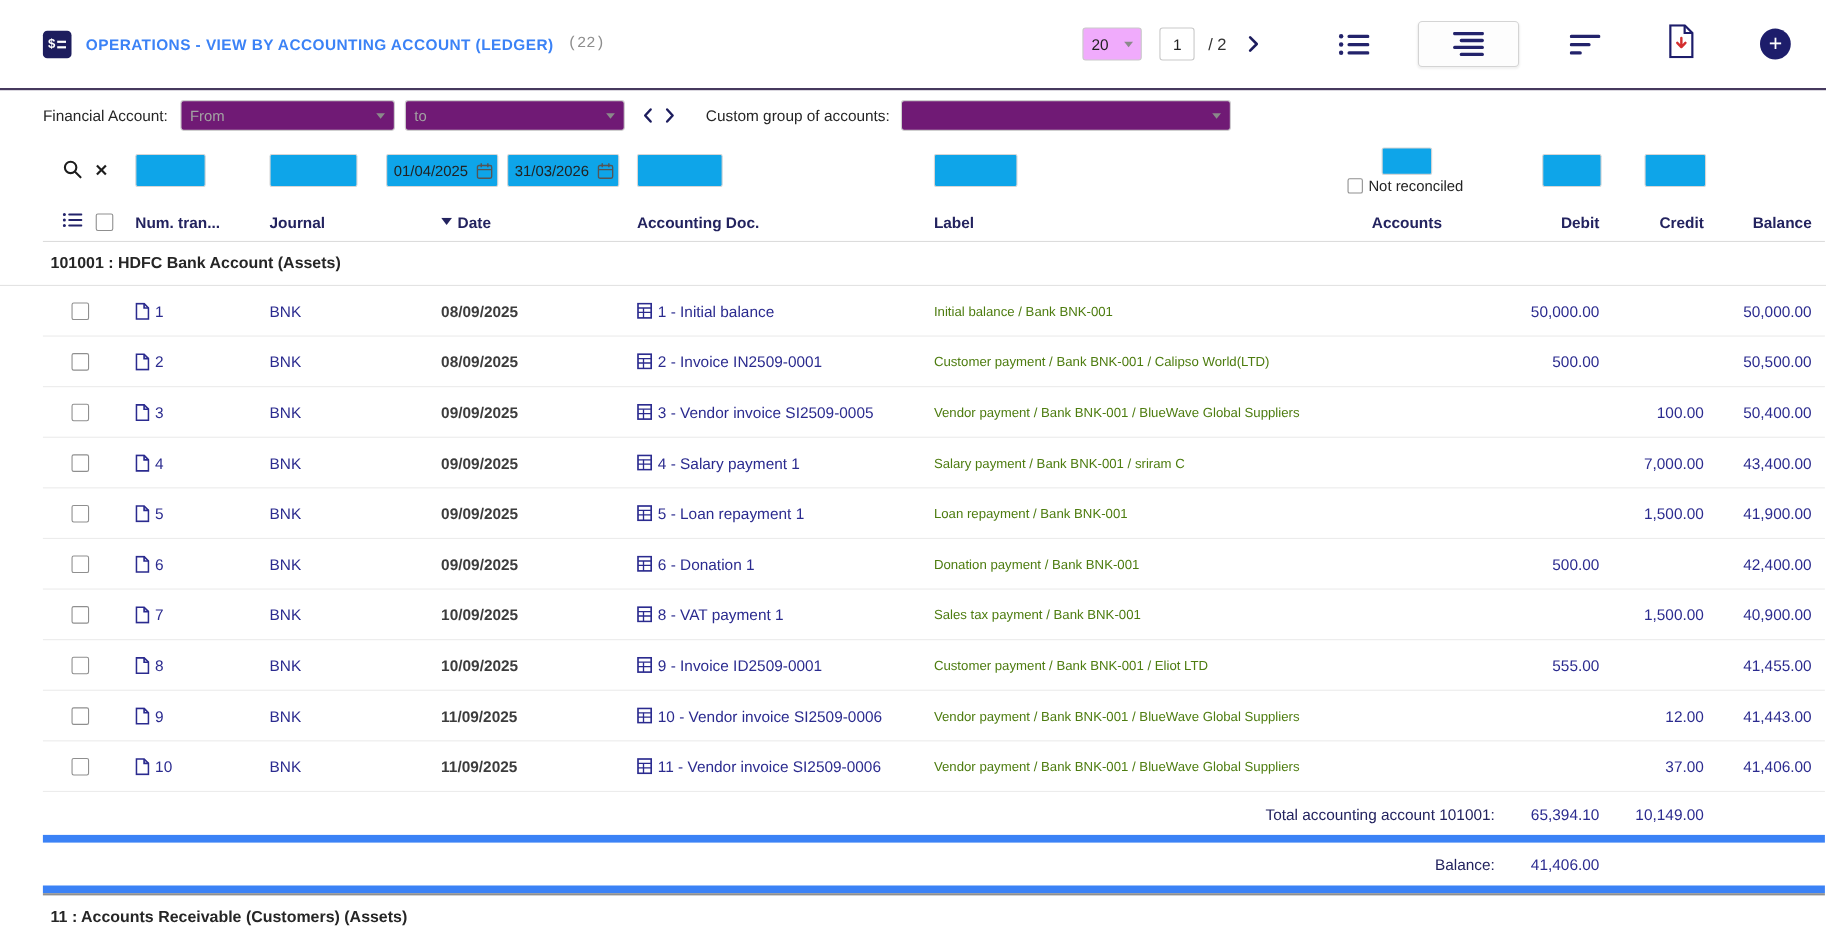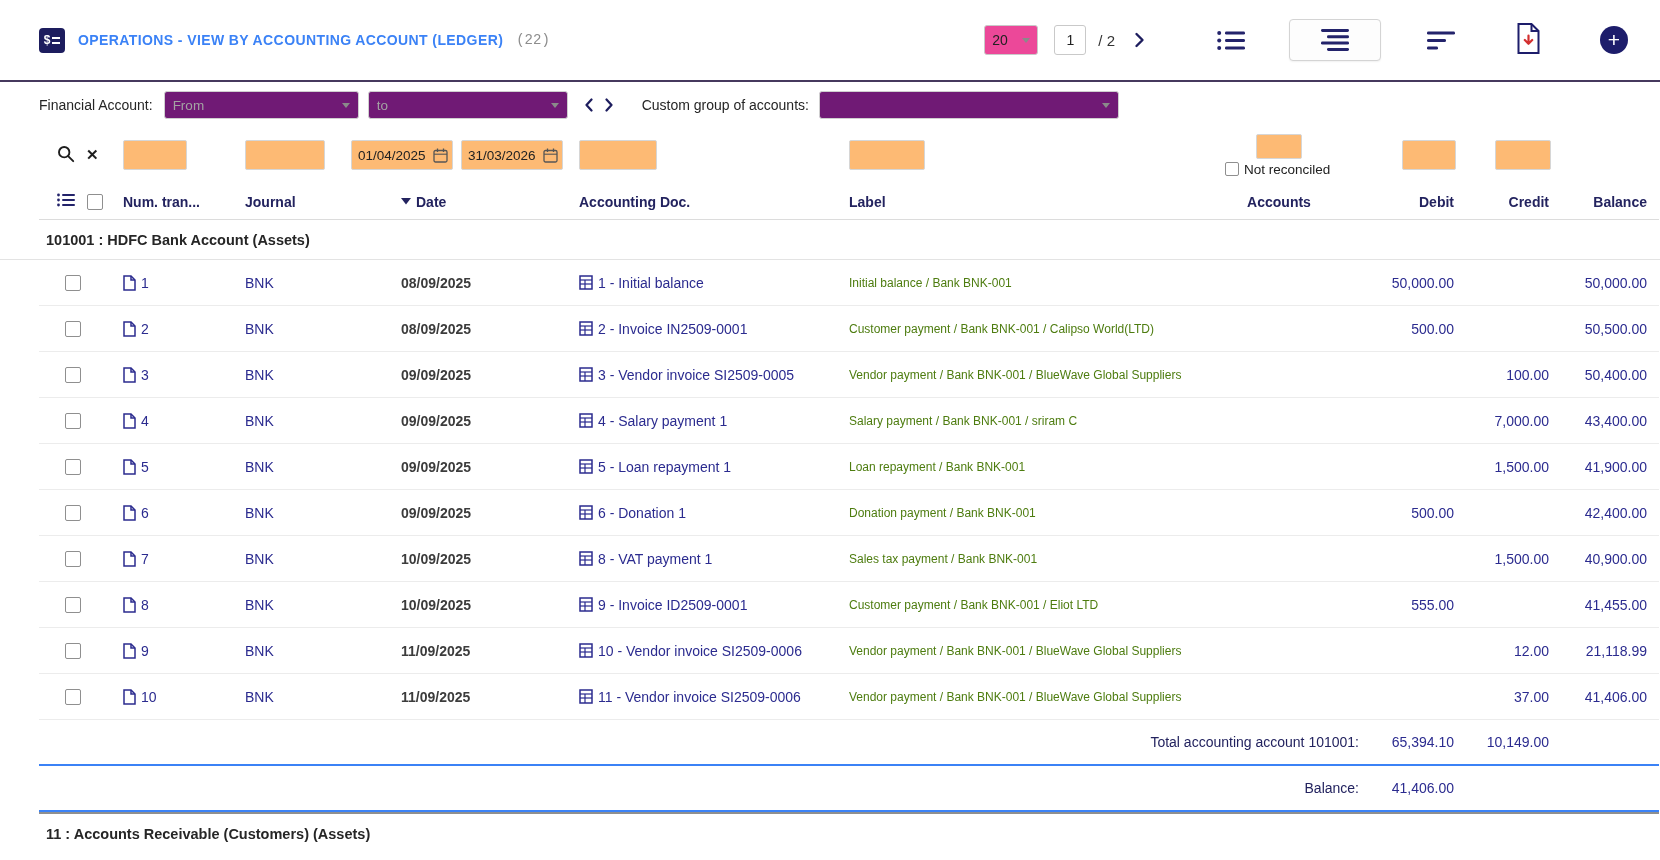--- a/index.html
+++ b/index.html
@@ -13,21 +13,21 @@
   .applogo { width:26px; height:25px; background:#1d1d5e; border-radius:4px;
     display:flex; align-items:center; justify-content:center; gap:2px; }
   .applogo .dollar { color:#fff; font-size:12px; font-weight:bold; }
   .applogo .bars { display:flex; flex-direction:column; gap:3px; }
   .applogo .bars i { display:block; width:8px; height:2px; background:#fff; }
   .page-title { font-size:14px; letter-spacing:.4px; color:#3b82f6; font-weight:700; }
   .records-count { font-size:14px; color:#8d8d8d;font-family:Liberation Mono, monospace; }
   .topbar-right { display:flex; align-items:center; }
   .perpage { width:54px; height:30px; border:1px solid #c9c9c9; border-radius:3px;
     display:flex; align-items:center; justify-content:space-between; padding:0 7px;
-    font-size:14px; color:#222; background:#ec4899; cursor:pointer; }
+    font-size:14px; color:#222; background:#f0abfc; cursor:pointer; }
   .caret-down { width:0; height:0; border-left:4px solid transparent; border-right:4px solid transparent;
     border-top:5px solid #8a8a8a; }
   .pagebox { width:32px; height:30px; border:1px solid #c9c9c9; border-radius:3px;
     text-align:center; font-size:14px; color:#222; margin-left:16px; }
   .page-sep { font-size:15px; color:#333; margin-left:12px; }
   .nav-chev { margin-left:18px; cursor:pointer; display:flex; align-items:center; }
   .view-icon { cursor:pointer; display:flex; align-items:center; justify-content:center; }
   .view-icon.first { margin-left:72px; }
   .view-btn { margin-left:44px; width:92px; height:42px; border:1px solid #d4d4d4; border-radius:4px;
     background:#fdfdfd; box-shadow:0 1px 2px rgba(0,0,0,.06); display:flex; align-items:center; justify-content:center; }
@@ -59,21 +59,21 @@
   .cell { font-size:14px; }
   .c-date-pad { padding-left:50px; }
   .pad8 { padding-left:8px; }
   .num-cell { text-align:right; padding-right:12px; }
 
   
   .search-row { height:58px; }
   .search-row .cell { display:flex; align-items:center; }
   .sr-tools { padding-left:18px; gap:11px; }
   .clear-x { font-size:15px; font-weight:bold; color:#1d1d1d; cursor:pointer; }
-  .s-input { height:30px; border:1px solid #d6d6d6; border-radius:2px; background:#fdba74;
+  .s-input { height:30px; border:1px solid #d6d6d6; border-radius:2px; background:#0ea5e9;
     font-size:13.5px; color:#222; padding:0 6px; font-family:"Liberation Sans",sans-serif; width:70px; }
   .date-wrap { position:relative; display:flex; align-items:center; }
   .date-wrap input { width:102px; padding-right:22px; }
   .date-wrap svg { position:absolute; right:5px; pointer-events:none; }
   .c-date.cell { gap:8px; }
   .lettering-stack { flex-direction:column; justify-content:center; gap:3px; }
   .lettering-stack .s-input { width:46px; height:25px; }
   .nr-line { display:flex; align-items:center; gap:5px; align-self:flex-start; margin-left:38px; }
   .nr-line label { font-size:13.5px; color:#222; white-space:nowrap; }
   .cbx { appearance:none; -webkit-appearance:none; width:16px; height:16px; border:1.5px solid #8f8f8f;
@@ -97,21 +97,21 @@
   .row .cell { display:flex; align-items:center; }
   .row .c-check { padding-left:26px; }
   .navy { color:#2b2b8f; }
   .link { cursor:pointer; }
   .ic-gap { margin-right:5px; display:flex; align-items:center; }
   .row .c-date { color:#3c3c3c;font-weight:bold; }
   .row-label { font-size:12px; color:#4d7c0f; }
   .amt { justify-content:flex-end; padding-right:12px; color:#2b2b8f; }
 
   
-  .totals-row { height:46px; border-bottom:2px solid #3b82f6; }
+  .totals-row { height:46px; border-bottom:7px solid #3b82f6; }
   .totals-row .span-label { grid-column:1 / 8; text-align:right; padding-right:12px;
     font-size:14px; color:#23235f; }
   .totals-row .amt { display:flex; align-items:center; height:100%; font-size:14px; }
   .balance-row { height:46px; }
   .group-end { height:2px; background:#8f8f8f; margin-left:39px; width:1620px; }
   .next-group { border-bottom:none; }
 </style>
 </head>
 <body>
 
@@ -587,21 +587,21 @@
             <line x1="1" y1="9" x2="13" y2="9" stroke="#2b2b8f" stroke-width="1.2"></line>
             <line x1="6" y1="5" x2="6" y2="14" stroke="#2b2b8f" stroke-width="1.2"></line>
           </svg>
       </span>
       <span>10 - Vendor invoice SI2509-0006</span>
     </div>
     <div class="cell pad8 row-label">Vendor payment / Bank BNK-001 / BlueWave Global Suppliers</div>
     <div class="cell"></div>
     <div class="cell amt"></div>
     <div class="cell amt">12.00</div>
-    <div class="cell amt">21,118.99</div>
+    <div class="cell amt">41,443.00</div>
   </div>
 
   <div class="grid row">
     <div class="cell c-check">
         <input type="checkbox" class="cbx" style="">
       </div>
     <div class="cell pad8 navy link">
       <span class="ic-gap">
         <svg width="13" height="16" viewBox="0 0 13 16">
             <path d="M1 1h7l4 4v10H1z" fill="none" stroke="#2b2b8f" stroke-width="1.5"></path>

